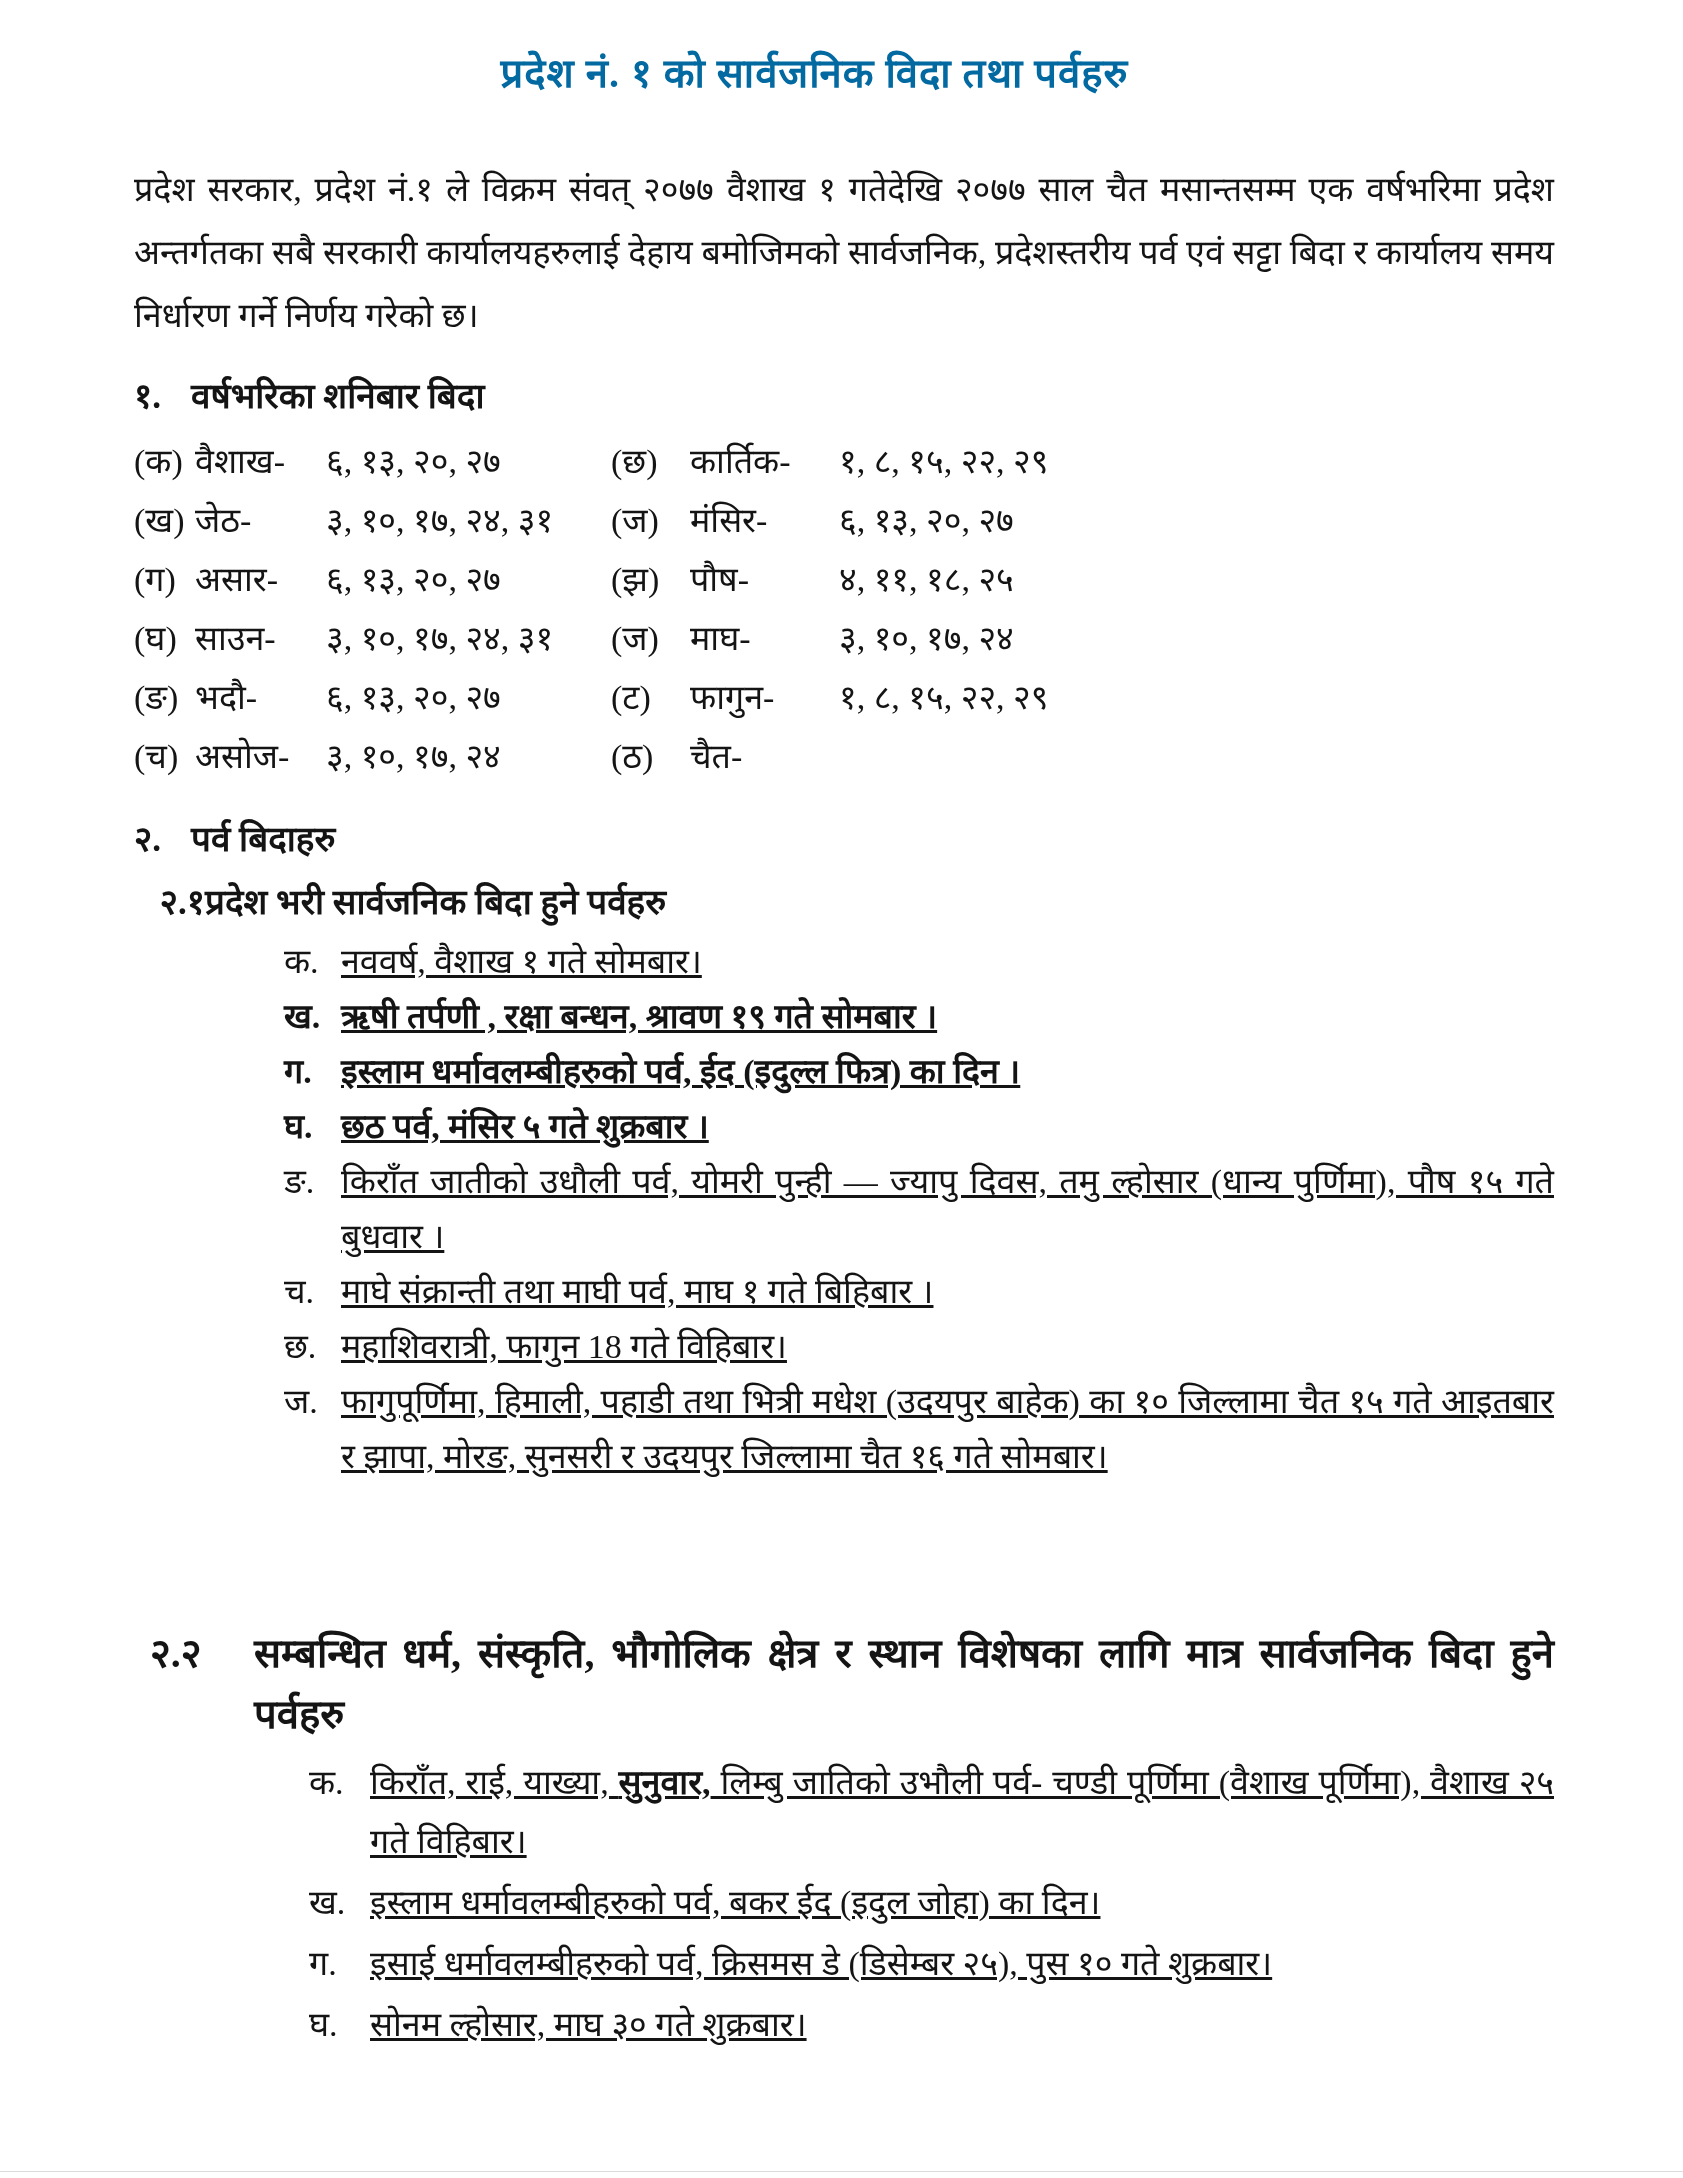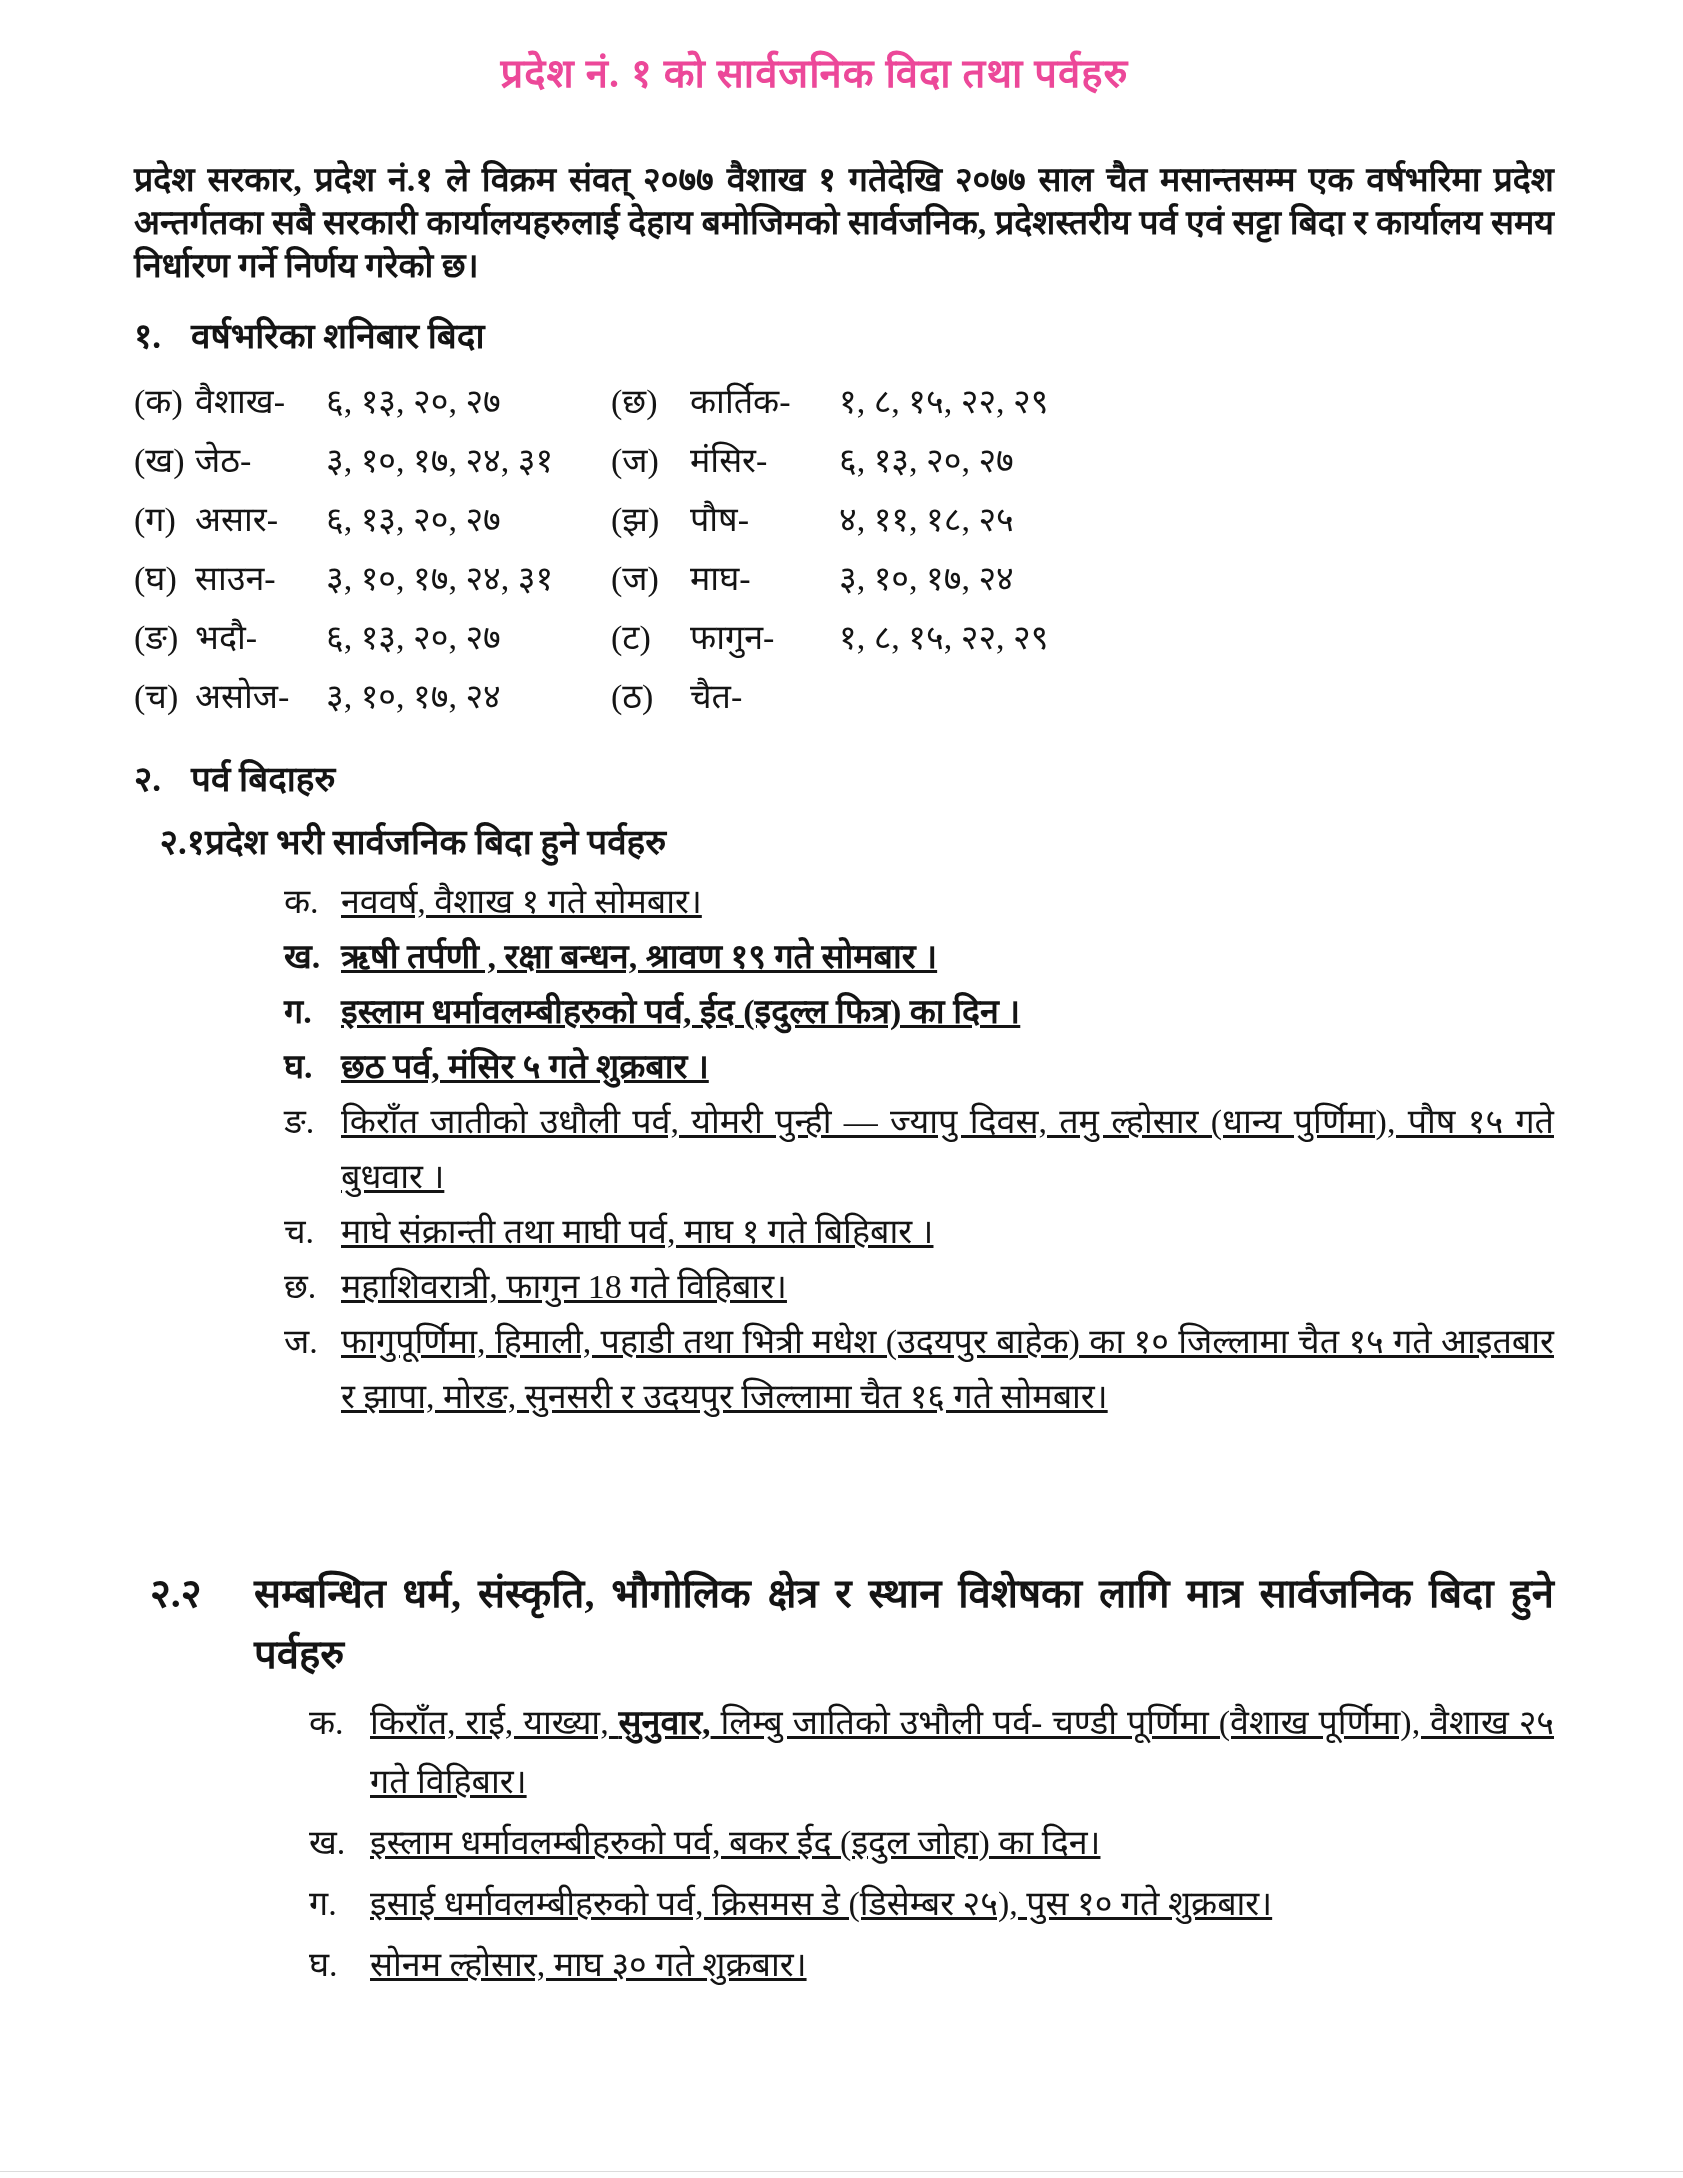--- a/index.html
+++ b/index.html
@@ -11,28 +11,27 @@
   .page{
     position:relative;box-sizing:border-box;
     width:1683px;height:2178px;
     padding:26px 129px 0 134px;
     background:#ffffff;overflow:hidden;
   }
   .title{
     margin-top:18px;margin-right:59px;
     text-align:center;
     font-size:40px;font-weight:bold;
-    color:#ec4899;
+    color:#0369a1;
     letter-spacing:1px;
   }
   .intro{
     margin-top:59px;
-    font-size:34px;line-height:43px;
+    font-size:34px;line-height:63px;
     text-align:justify;
-    font-weight:bold;
   }
   .sec-heading{
     margin-top:24px;
     font-size:35px;font-weight:bold;
     display:flex;
   }
   .sec-heading .num{flex:0 0 57px;}
   .sat-table{
     margin-top:14px;
     display:grid;

